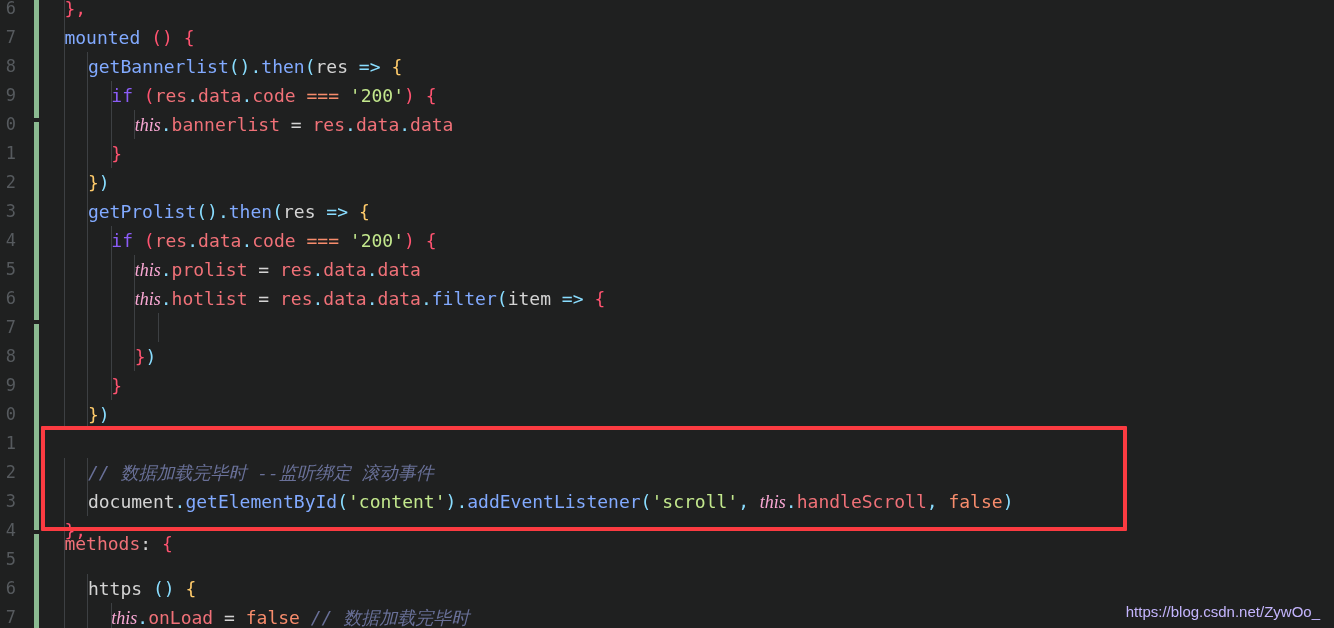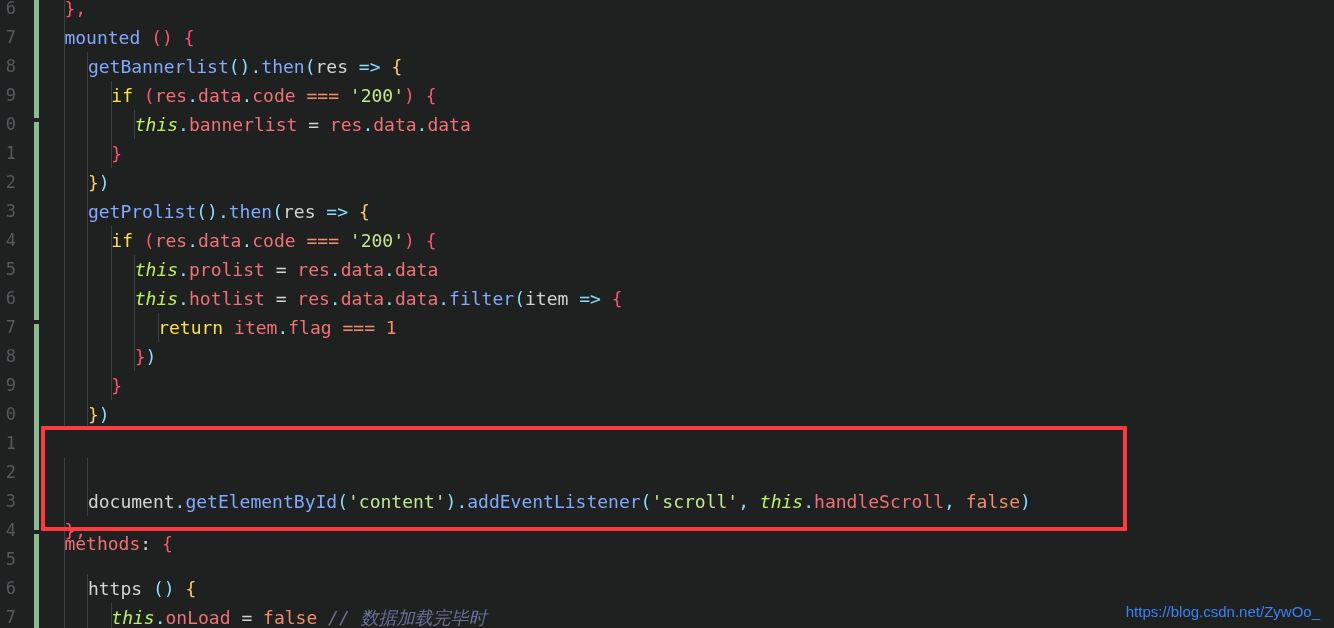--- a/index.html
+++ b/index.html
@@ -81,22 +81,22 @@
   
   .guide {
     position: absolute;
     width: 1px;
     background: #3d4043;
     z-index: 1;
   }
 
   
   .t-plain  { color: #d4d4d4; }
-  .t-kw     { color: #fde047; }            
-  .t-this   { color: #bef264; font-style: italic; }
+  .t-kw     { color: #8b5cf6; }            
+  .t-this   { color: #f9a8d4; font-style: italic; font-family: Liberation Serif, serif; }
   .t-prop   { color: #f07178; }
   .t-fn     { color: #82aaff; }
   .t-punct  { color: #89ddff; }
   .t-brace  { color: #ff5370; }
   .t-brace2 { color: #ffcb6b; }
   .t-str    { color: #c3e88d; }
   .t-num    { color: #f78c6c; }
   .t-bool   { color: #f78c6c; }
   .t-comment{ color: #697098; font-style: italic; }
   .t-key    { color: #f07178; }
@@ -164,39 +164,39 @@
       <div class="line" style="top: 255px;"><span class="txt" style="left: 134.76px;"><span class="t-this">this</span><span class="t-dot">.</span><span class="t-prop">prolist</span><span class="t-plain"> </span><span class="t-plain">=</span><span class="t-plain"> </span><span class="t-prop">res</span><span class="t-dot">.</span><span class="t-prop">data</span><span class="t-dot">.</span><span class="t-prop">data</span></span></div>
       <div class="guide" style="left: 63.94px; top: 255px; height: 29px; background: rgb(61, 64, 67);"></div>
       <div class="guide" style="left: 87.38px; top: 255px; height: 29px; background: rgb(61, 64, 67);"></div>
       <div class="guide" style="left: 110.82px; top: 255px; height: 29px; background: rgb(61, 64, 67);"></div>
       <div class="guide" style="left: 134.26px; top: 255px; height: 29px; background: rgb(61, 64, 67);"></div>
       <div class="line" style="top: 284px;"><span class="txt" style="left: 134.76px;"><span class="t-this">this</span><span class="t-dot">.</span><span class="t-prop">hotlist</span><span class="t-plain"> </span><span class="t-plain">=</span><span class="t-plain"> </span><span class="t-prop">res</span><span class="t-dot">.</span><span class="t-prop">data</span><span class="t-dot">.</span><span class="t-prop">data</span><span class="t-dot">.</span><span class="t-fn">filter</span><span class="t-punct">(</span><span class="t-plain">item</span><span class="t-plain"> </span><span class="t-arrow">=&gt;</span><span class="t-plain"> </span><span class="t-brace">{</span></span></div>
       <div class="guide" style="left: 63.94px; top: 284px; height: 29px; background: rgb(61, 64, 67);"></div>
       <div class="guide" style="left: 87.38px; top: 284px; height: 29px; background: rgb(61, 64, 67);"></div>
       <div class="guide" style="left: 110.82px; top: 284px; height: 29px; background: rgb(61, 64, 67);"></div>
       <div class="guide" style="left: 134.26px; top: 284px; height: 29px; background: rgb(61, 64, 67);"></div>
-      <div class="line" style="top: 313px;"><span class="txt" style="left: 158.2px;"><span class="t-kw">return</span><span class="t-plain"> </span><span class="t-prop">item</span><span class="t-dot">.</span><span class="t-prop">flag</span><span class="t-plain"> </span><span class="t-bool">===</span><span class="t-plain"> </span><span class="t-num">1</span></span></div>
       <div class="guide" style="left: 63.94px; top: 313px; height: 29px; background: rgb(61, 64, 67);"></div>
       <div class="guide" style="left: 87.38px; top: 313px; height: 29px; background: rgb(61, 64, 67);"></div>
       <div class="guide" style="left: 110.82px; top: 313px; height: 29px; background: rgb(61, 64, 67);"></div>
       <div class="guide" style="left: 134.26px; top: 313px; height: 29px; background: rgb(61, 64, 67);"></div>
       <div class="guide" style="left: 157.7px; top: 313px; height: 29px; background: rgb(61, 64, 67);"></div>
       <div class="line" style="top: 342px;"><span class="txt" style="left: 134.76px;"><span class="t-brace">}</span><span class="t-punct">)</span></span></div>
       <div class="guide" style="left: 63.94px; top: 342px; height: 29px; background: rgb(61, 64, 67);"></div>
       <div class="guide" style="left: 87.38px; top: 342px; height: 29px; background: rgb(61, 64, 67);"></div>
       <div class="guide" style="left: 110.82px; top: 342px; height: 29px; background: rgb(61, 64, 67);"></div>
       <div class="guide" style="left: 134.26px; top: 342px; height: 29px; background: rgb(61, 64, 67);"></div>
       <div class="line" style="top: 371px;"><span class="txt" style="left: 111.32px;"><span class="t-brace">}</span></span></div>
       <div class="guide" style="left: 63.94px; top: 371px; height: 29px; background: rgb(61, 64, 67);"></div>
       <div class="guide" style="left: 87.38px; top: 371px; height: 29px; background: rgb(61, 64, 67);"></div>
       <div class="guide" style="left: 110.82px; top: 371px; height: 29px; background: rgb(61, 64, 67);"></div>
       <div class="line" style="top: 400px;"><span class="txt" style="left: 87.88px;"><span class="t-brace2">}</span><span class="t-punct">)</span></span></div>
       <div class="guide" style="left: 63.94px; top: 400px; height: 29px; background: rgb(61, 64, 67);"></div>
       <div class="guide" style="left: 87.38px; top: 400px; height: 29px; background: rgb(61, 64, 67);"></div>
       <div class="line" style="top: 429px;"><span class="txt" style="left: 41px;"></span></div>
+      <div class="line" style="top: 458px;"><span class="txt" style="left: 87.88px;"><span class="t-comment">// 数据加载完毕时 --监听绑定 滚动事件</span></span></div>
       <div class="guide" style="left: 63.94px; top: 458px; height: 29px; background: rgb(61, 64, 67);"></div>
       <div class="guide" style="left: 87.38px; top: 458px; height: 29px; background: rgb(61, 64, 67);"></div>
       <div class="line" style="top: 487px;"><span class="txt" style="left: 87.88px;"><span class="t-plain">document</span><span class="t-dot">.</span><span class="t-fn">getElementById</span><span class="t-punct">(</span><span class="t-str">'content'</span><span class="t-punct">)</span><span class="t-dot">.</span><span class="t-fn">addEventListener</span><span class="t-punct">(</span><span class="t-str">'scroll'</span><span class="t-punct">,</span><span class="t-plain"> </span><span class="t-this">this</span><span class="t-dot">.</span><span class="t-prop">handleScroll</span><span class="t-punct">,</span><span class="t-plain"> </span><span class="t-num">false</span><span class="t-punct">)</span></span></div>
       <div class="guide" style="left: 63.94px; top: 487px; height: 29px; background: rgb(61, 64, 67);"></div>
       <div class="guide" style="left: 87.38px; top: 487px; height: 29px; background: rgb(61, 64, 67);"></div>
       <div class="line" style="top: 516px;"><span class="txt" style="left: 64.44px;"><span class="t-brace">},</span></span></div>
       <div class="guide" style="left: 63.94px; top: 516px; height: 29px; background: rgb(61, 64, 67);"></div>
       <div class="line" style="top: 529px;"><span class="txt" style="left: 64.44px;"><span class="t-key">methods</span><span class="t-plain">:</span><span class="t-plain"> </span><span class="t-brace">{</span></span></div>
       <div class="guide" style="left: 63.94px; top: 545px; height: 29px; background: rgb(61, 64, 67);"></div>
       <div class="line" style="top: 574px;"><span class="txt" style="left: 87.88px;"><span class="t-plain">https </span><span class="t-punct">()</span><span class="t-plain"> </span><span class="t-brace2">{</span></span></div>
@@ -235,15 +235,15 @@
 
   <div id="changebars">
       <div class="changebar" style="top: 0px; height: 118px; background: rgb(139, 186, 145);"></div>
       <div class="changebar" style="top: 122px; height: 198px; background: rgb(139, 186, 145);"></div>
       <div class="changebar" style="top: 324px; height: 206px; background: rgb(139, 186, 145);"></div>
       <div class="changebar" style="top: 534px; height: 94px; background: rgb(139, 186, 145);"></div>
     </div>
 
   <div class="redbox" id="redbox" style="left: 41px; top: 426px; width: 1086px; height: 105px; border-color: rgb(251, 59, 65);"></div>
 
-  <div class="watermark" id="watermark" style="color: #3b82f6;">https://blog.csdn.net/ZywOo_</div>
+  <div class="watermark" id="watermark" style="color: #c4b5fd;">https://blog.csdn.net/ZywOo_</div>
 
 </div>
 
 </body></html>

